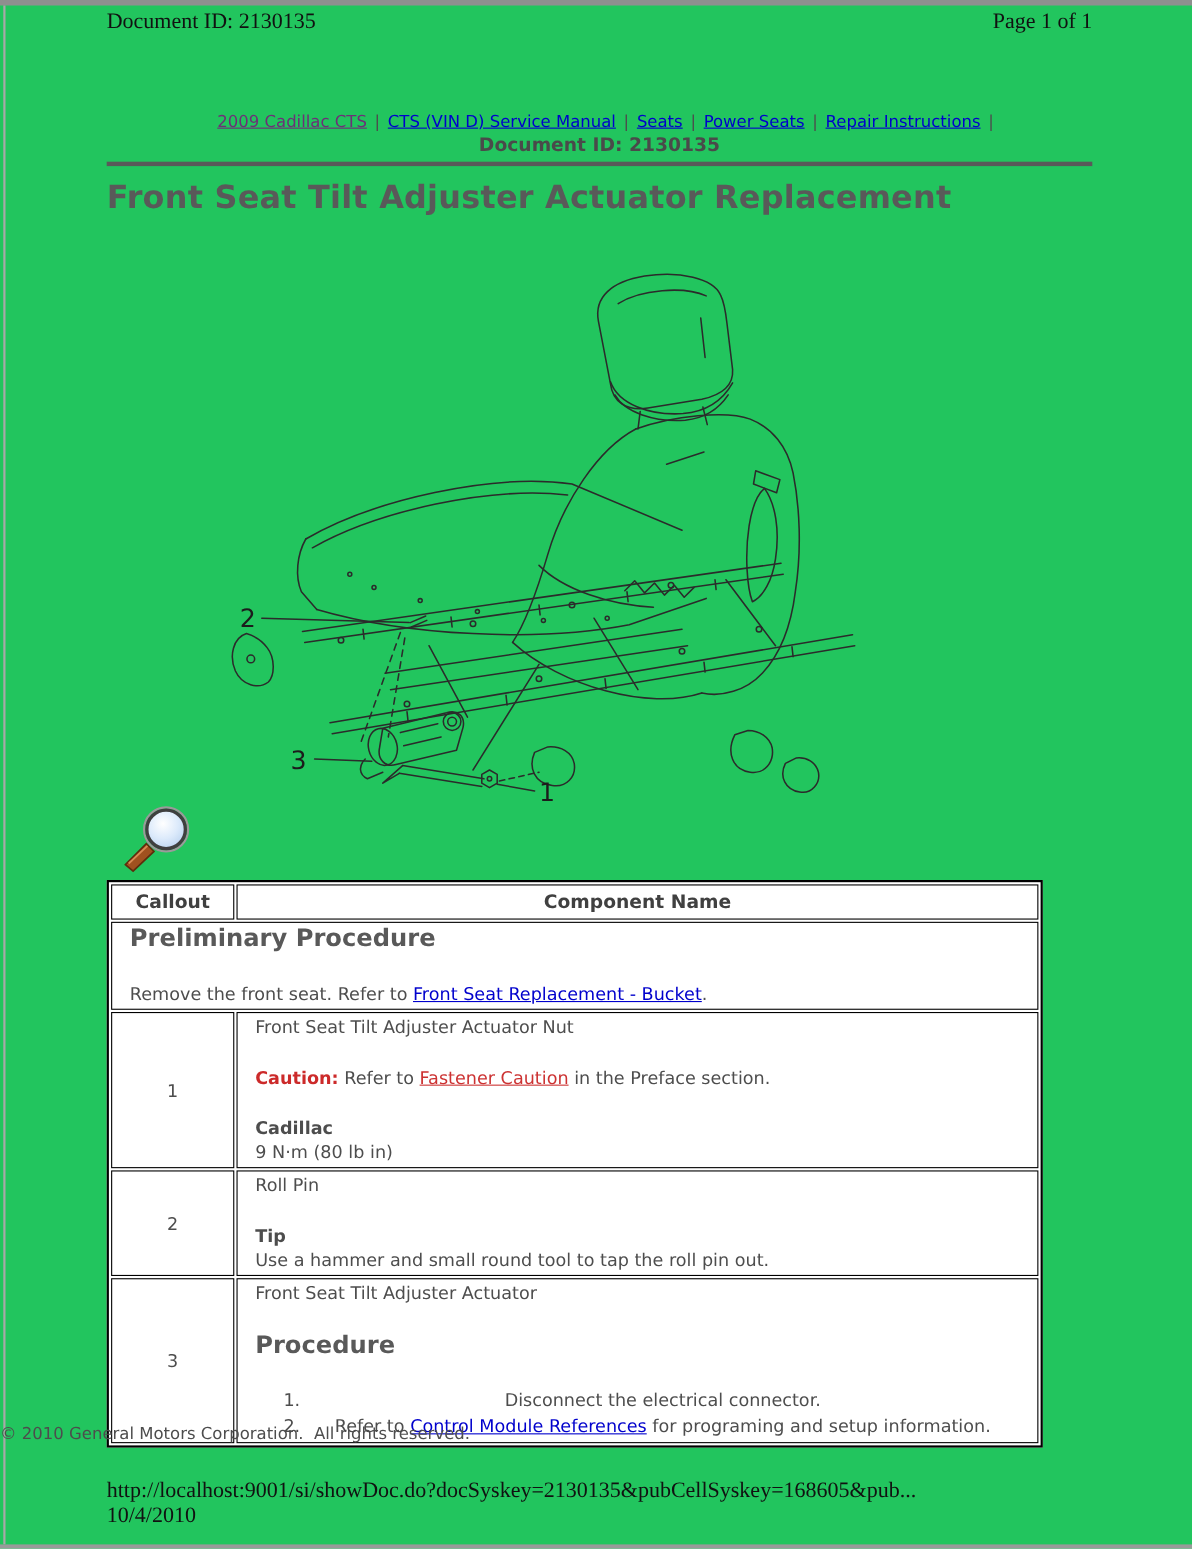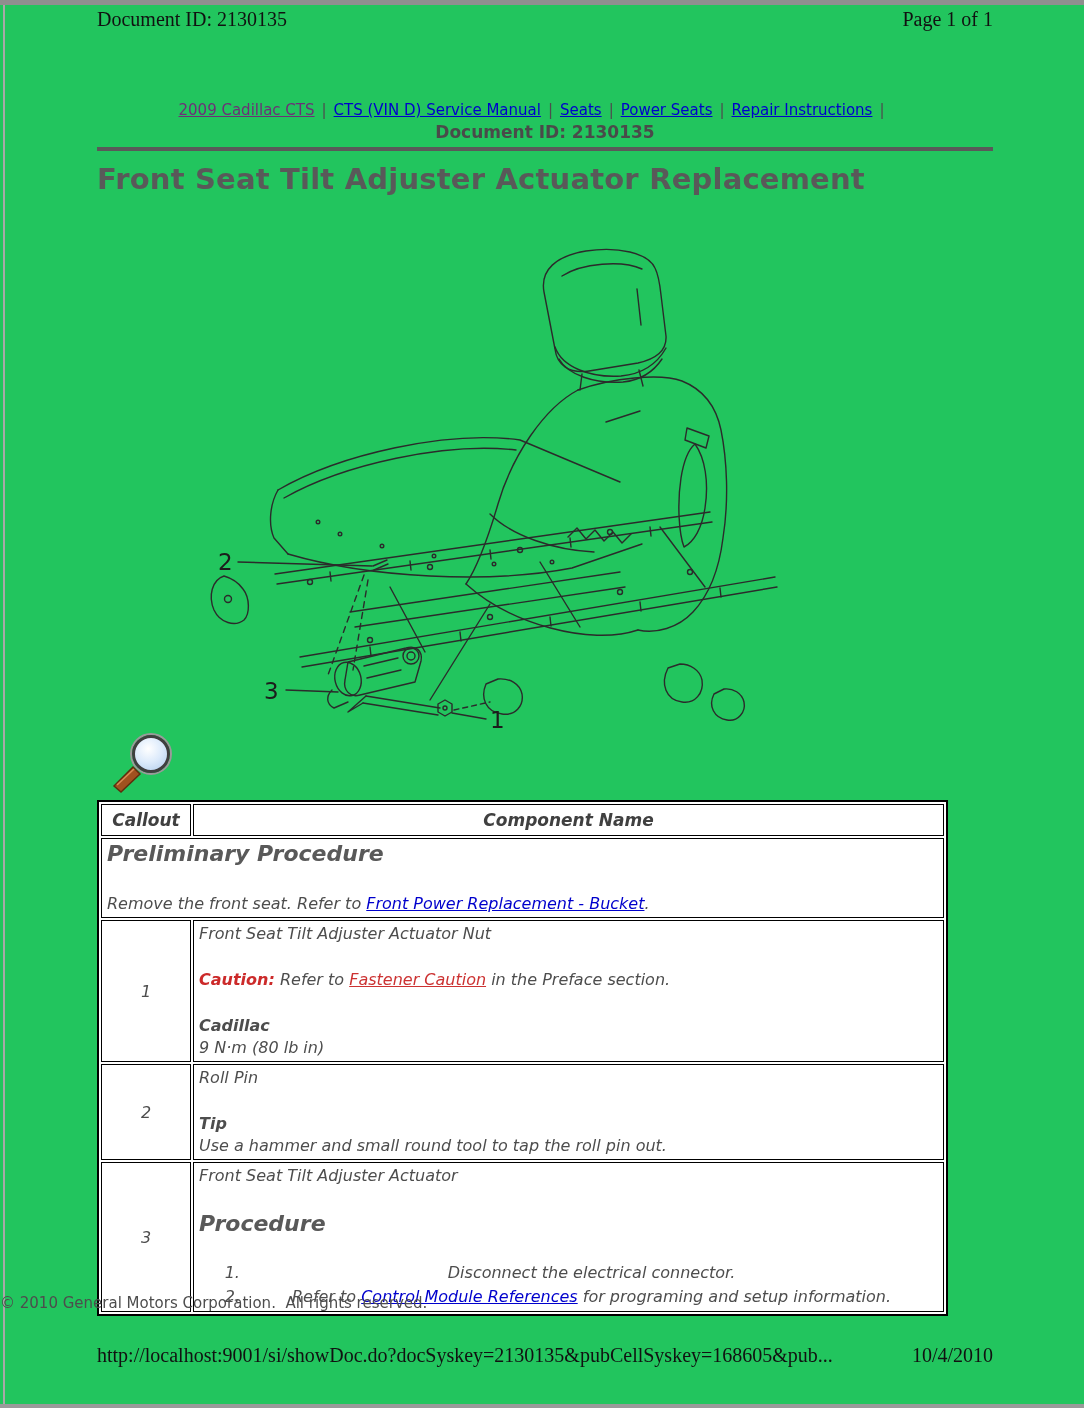--- a/index.html
+++ b/index.html
@@ -6,36 +6,36 @@
   #page{
     position:relative;width:1084px;height:1408px;background:#22c55e;
     font-family:"DejaVu Sans",sans-serif;color:#4d4d4d;overflow:hidden;
   }
   .top-bar{position:absolute;left:0;top:0;width:1084px;height:5px;background:#8f8f8f;}
   .bottom-bar{position:absolute;left:0;top:1404px;width:1084px;height:4px;background:#9a9a9a;}
   .left-line{position:absolute;left:3px;top:5px;width:2px;height:1399px;background:#a8a8a8;}
   .print-hf{position:absolute;left:97px;width:896px;font-family:"Liberation Serif",serif;
     font-size:20px;color:#111;display:flex;justify-content:space-between;}
   .print-header{top:8px;}
-  .print-footer{top:1344px;}
-  .breadcrumb{position:absolute;left:87px;top:101px;width:896px;text-align:center;font-size:15px;}
+  .print-footer{top:1344px;flex-direction:column;}
+  .breadcrumb{position:absolute;left:106px;top:101px;width:896px;text-align:center;font-size:15px;}
   .breadcrumb a{text-decoration:underline;cursor:pointer;}
   .bc-link{color:#0000cc;}
   .bc-visited{color:#6d3078;}
   .bc-sep{color:#4d4d4d;margin:0 7px;text-decoration:none;}
   .docid-line{position:absolute;left:97px;top:122px;width:896px;text-align:center;
     font-size:17px;font-weight:bold;color:#4a4a4a;}
   .rule{position:absolute;left:97px;top:147px;width:896px;height:4px;background:#595959;}
   .page-title{position:absolute;left:97px;top:162px;margin:0;font-size:29px;font-weight:bold;
     color:#595959;letter-spacing:0.2px;}
   .figure{position:absolute;left:190px;top:232px;width:620px;height:510px;}
   .magnifier{position:absolute;left:110px;top:731px;width:66px;height:62px;cursor:pointer;}
   .comp-table{position:absolute;left:97px;top:800px;border-collapse:separate;border-spacing:2px;
     width:851px;background:#fff;border:2px solid #000;}
-  .comp-table th,.comp-table td{border:1px solid #000;padding:2px 5px;font-style:italic;}
+  .comp-table th,.comp-table td{border:1px solid #000;padding:2px 16px;}
   .comp-table th{font-size:17px;color:#404040;height:26px;}
   th.th-callout{width:78px;}
   td.callout-cell{text-align:center;vertical-align:middle;font-size:16px;color:#4d4d4d;}
   td.content-cell{vertical-align:top;font-size:16px;line-height:22px;color:#4d4d4d;}
   .content-cell p{margin:0;}
   .gap-top{margin-top:24px !important;}
   .sec-head{font-size:22px;font-weight:bold;color:#595959;margin:0;line-height:26px;}
   .prelim-cell{vertical-align:top;height:74px;font-size:16px;color:#4d4d4d;margin-top:14px;}
   .prelim-cell .prelim-p{margin:26px 0 0 0;line-height:22px;}
   a.blue-link{color:#0000cc;text-decoration:underline;cursor:pointer;}
@@ -188,21 +188,21 @@
 
   <table class="comp-table">
     <tbody>
         <tr>
       <th class="th-callout">Callout</th>
       <th>Component Name</th>
     </tr>
     <tr>
       <td colspan="2" class="prelim-cell">
         <div class="sec-head">Preliminary Procedure</div>
-        <p class="prelim-p"><span>Remove the front seat. Refer to </span><a class="blue-link">Front Power Replacement - Bucket</a><span>.</span></p>
+        <p class="prelim-p"><span>Remove the front seat. Refer to </span><a class="blue-link">Front Seat Replacement - Bucket</a><span>.</span></p>
       </td>
     </tr>
     <tr class="row1">
       <td class="callout-cell">1</td>
       <td class="content-cell">
         <p>Front Seat Tilt Adjuster Actuator Nut</p>
         <p class="gap-top"><span class="caution-label">Caution:</span><span> Refer to </span><a class="red-link">Fastener Caution</a><span> in the Preface section.</span></p>
         <p class="gap-top bold">Cadillac</p>
         <p>9 N·m (80 lb in)</p>
       </td>

